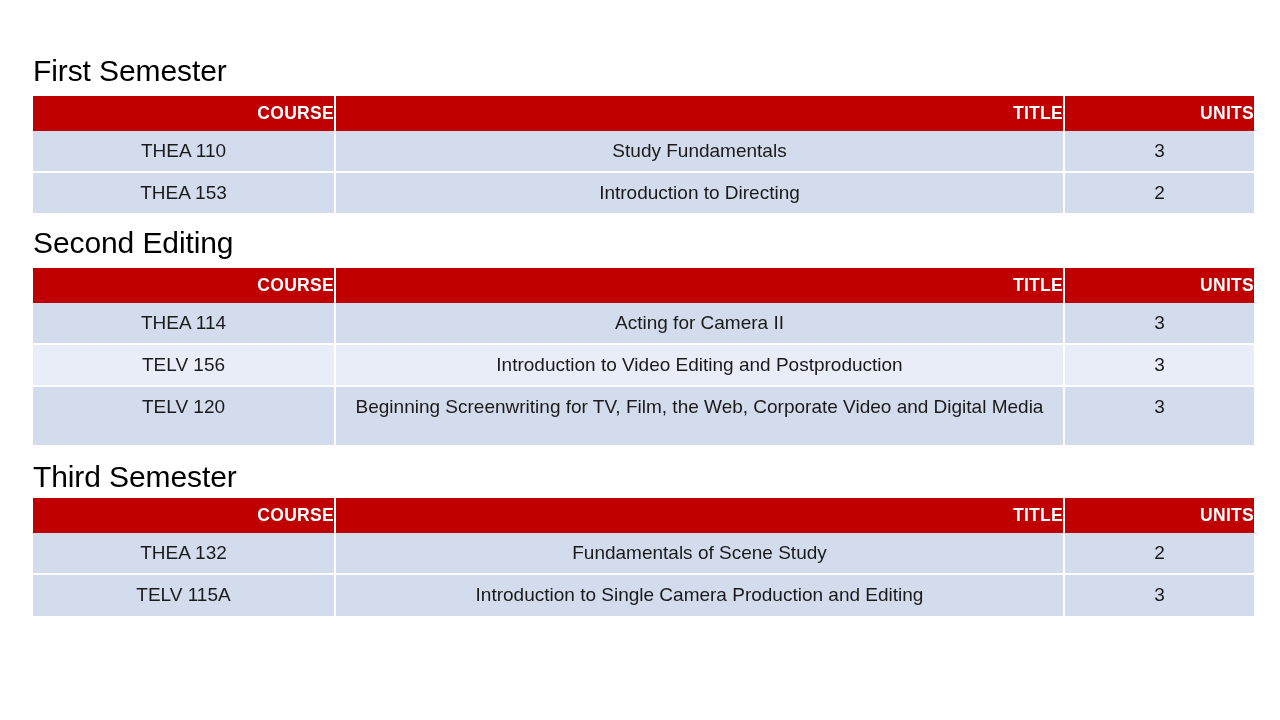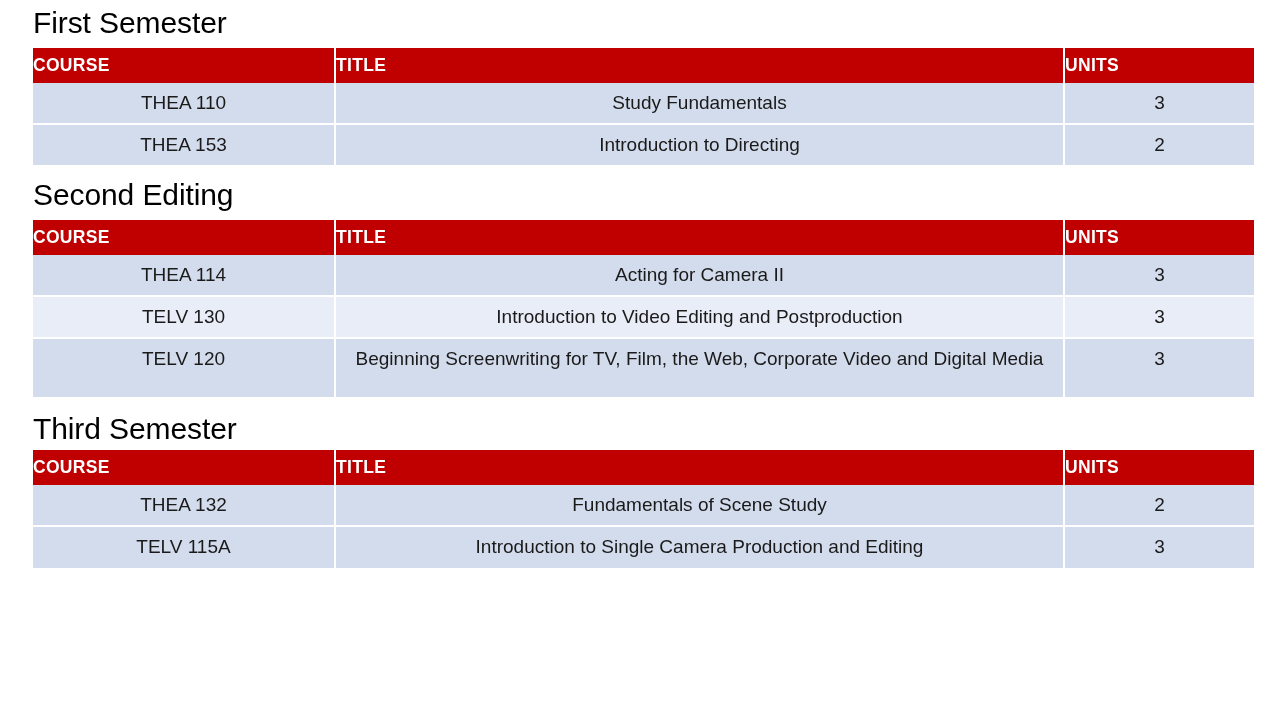--- a/index.html
+++ b/index.html
@@ -35,42 +35,42 @@
     font-size: 30px;
     font-weight: 400;
     line-height: 1.0;
     letter-spacing: -0.1px;
     color: #000000;
     margin: 0;
     padding: 0 0 0 0;
     white-space: nowrap;
   }
 
-  .sem1-title { padding-top: 8px; padding-bottom: 10px; }
+  .sem1-title { padding-top: 8px; padding-bottom: 10px; margin-top: 48px; }
   .sem2-title { padding-top: 15px; padding-bottom: 10px; }
   .sem3-title { padding-top: 17px; padding-bottom: 6px; }
 
   table.course-table {
     width: 1221px;
     border-collapse: separate;
     border-spacing: 0;
     table-layout: fixed;
   }
 
   table.course-table col.col-course { width: 303px; }
   table.course-table col.col-title  { width: 729px; }
   table.course-table col.col-units  { width: 189px; }
 
   thead th {
     background: #C00000;
     color: #ffffff;
     font-size: 17.5px;
     font-weight: bold;
     letter-spacing: 0.3px;
-    text-align: left;
+    text-align: right;
     vertical-align: middle;
     height: 35px;
     padding: 0;
     border-right: 2px solid #ffffff;
     box-sizing: border-box;
   }
   thead th:last-child { border-right: none; }
 
   tbody td {
     font-size: 19px;
@@ -145,21 +145,21 @@
           <th>UNITS</th>
         </tr>
       </thead>
       <tbody>
         <tr class="band-a">
           <td>THEA 114</td>
           <td>Acting for Camera II</td>
           <td>3</td>
         </tr>
         <tr class="band-b">
-          <td>TELV 130</td>
+          <td>TELV 156</td>
           <td>Introduction to Video Editing and Postproduction</td>
           <td>3</td>
         </tr>
         <tr class="band-a tall">
           <td>TELV 120</td>
           <td>Beginning Screenwriting for TV, Film, the Web, Corporate Video and Digital Media</td>
           <td>3</td>
         </tr>
       </tbody>
     </table>

